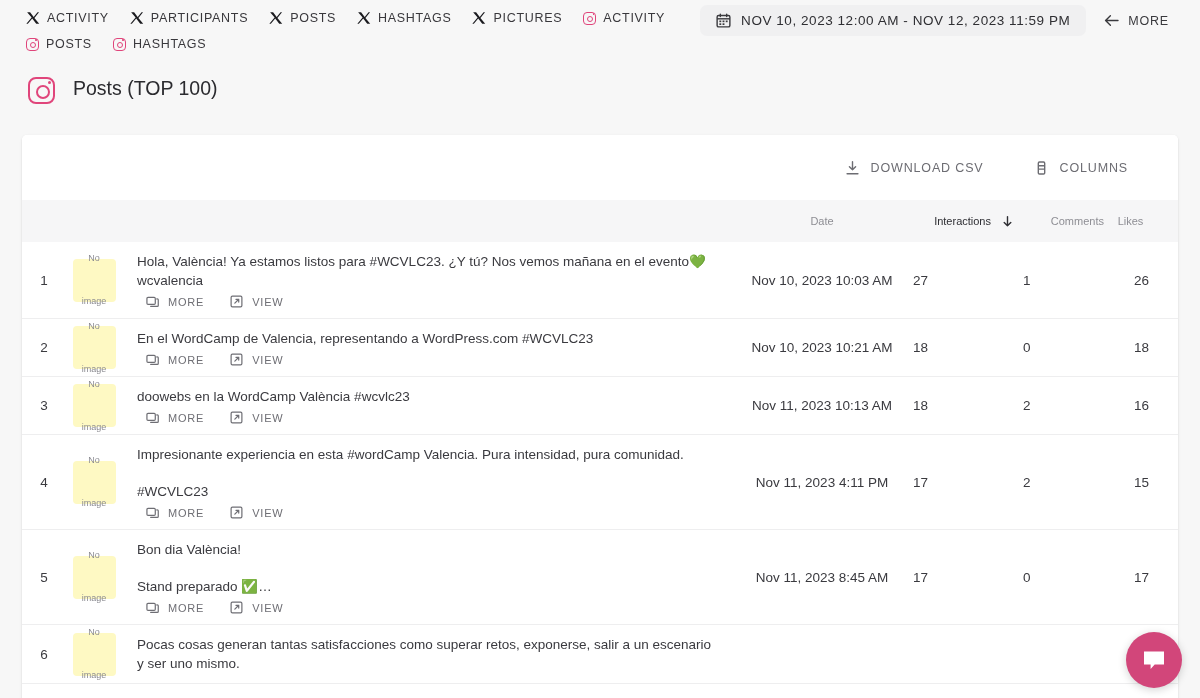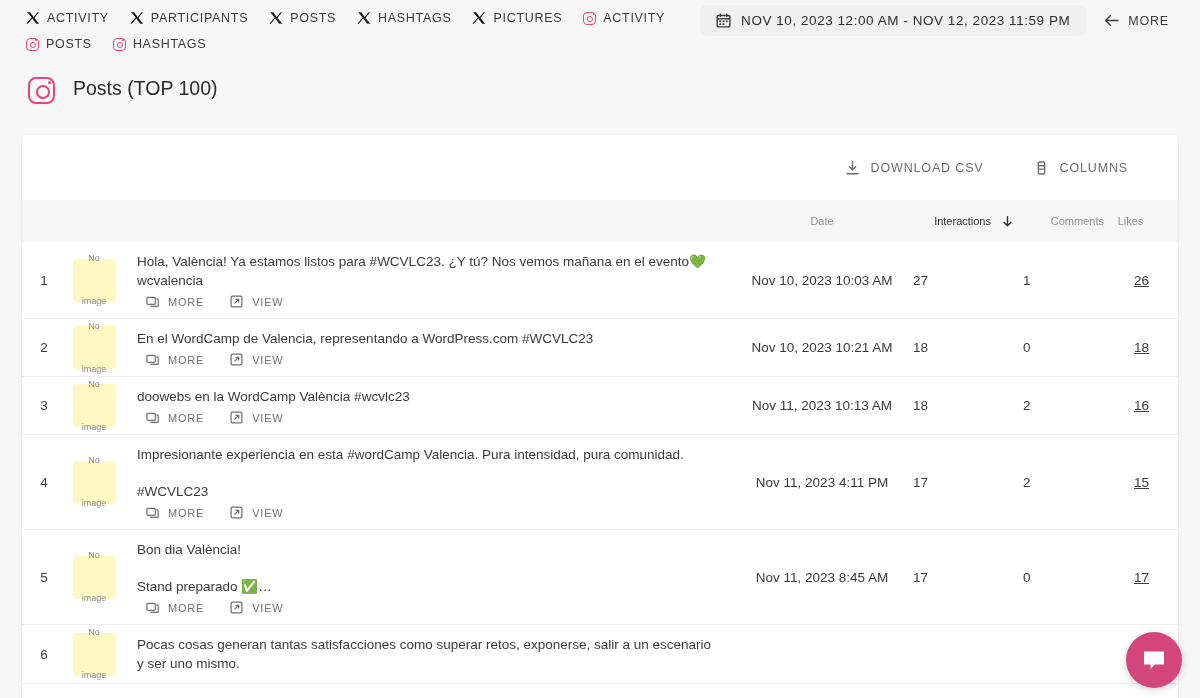--- a/index.html
+++ b/index.html
@@ -184,21 +184,21 @@
   }
   .post-gap { height: 18px; }
   .actions { display: flex; align-items: center; gap: 26px; margin-top: 5px; padding-left: 9px; }
   .action {
     display: flex; align-items: center; gap: 9px; cursor: pointer;
   }
   .action .label { font-size: 11px; letter-spacing: .8px; color: #6e6e74; }
   .act-ico { width: 13px; height: 13px; display: block; flex: none; }
   td.date { text-align: center; font-size: 13.5px; color: #3a3a3f; }
   td.num { text-align: left; padding-right: 8px; font-size: 13.5px; color: #3a3a3f; }
-  td.num-likes { text-align: right; padding-right: 29px; font-size: 13.5px; color: #3a3a3f; text-decoration: underline; }
+  td.num-likes { text-align: right; padding-right: 29px; font-size: 13.5px; color: #3a3a3f; }
 
   
   .chat-fab {
     position: absolute;
     right: 18px; bottom: 10px;
     width: 56px; height: 56px;
     background: #d2467a;
     border-radius: 50%;
     display: flex; align-items: center; justify-content: center;
     cursor: pointer;

